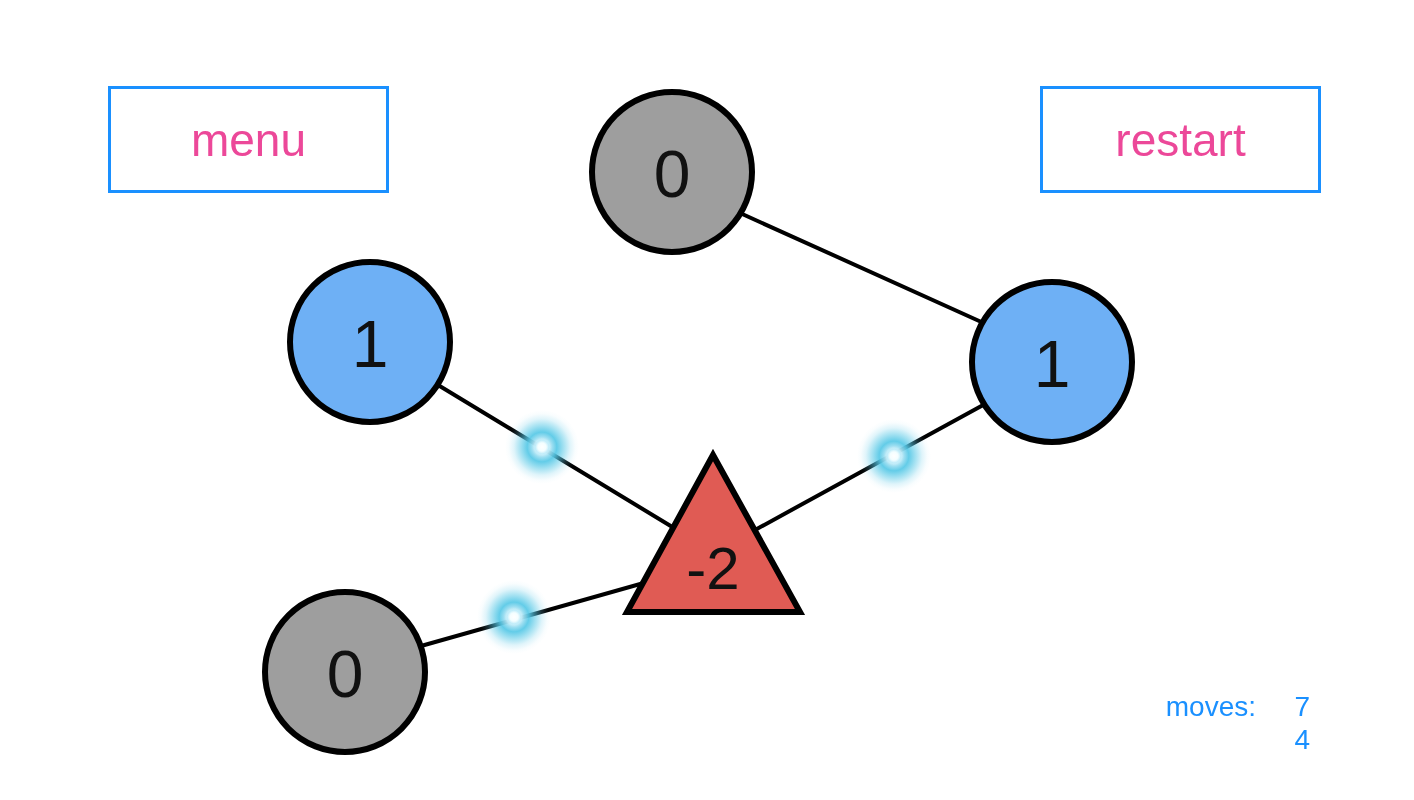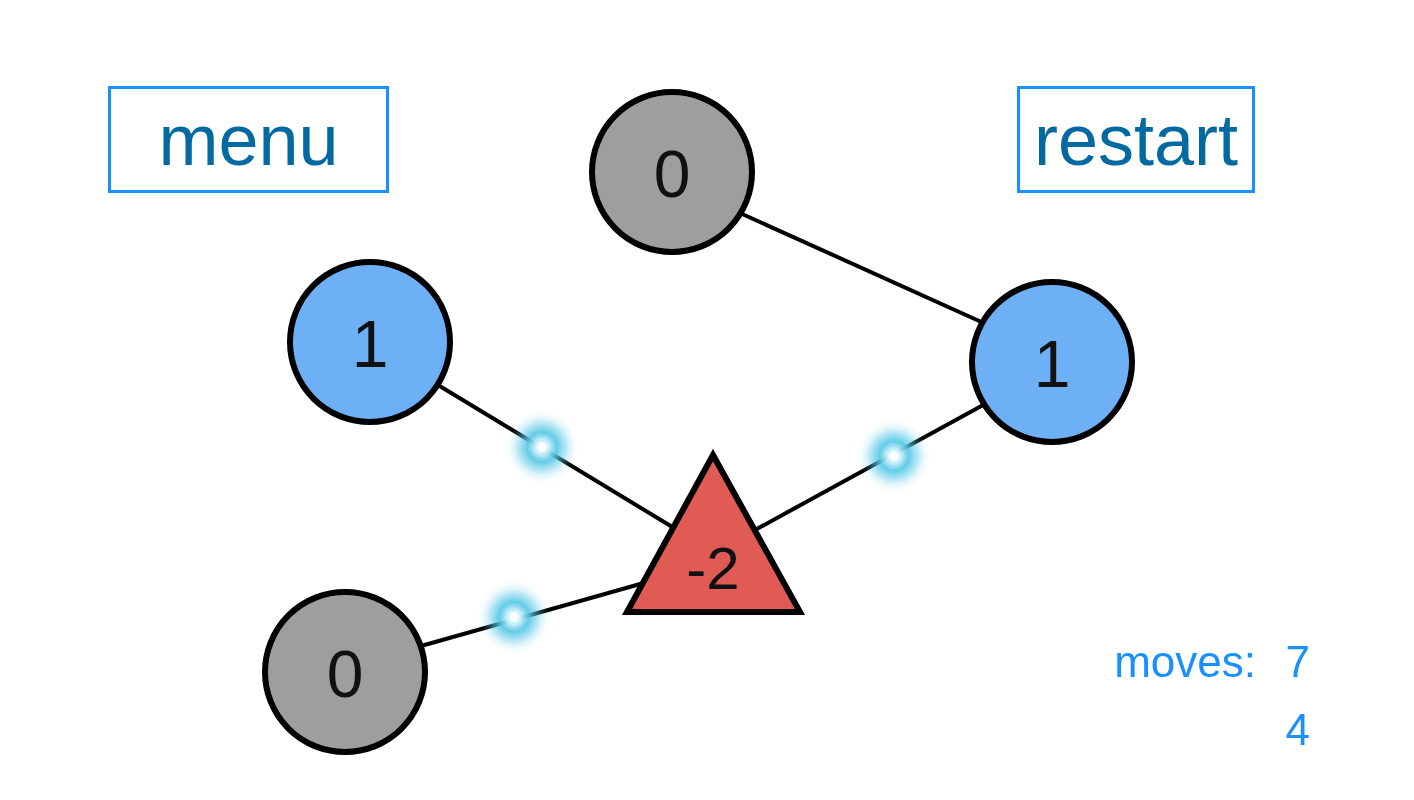--- a/index.html
+++ b/index.html
@@ -29,38 +29,38 @@
     box-sizing: border-box;
     background: #ffffff;
     border: 3px solid #1a90ff;
     display: flex;
     align-items: center;
     justify-content: center;
     cursor: pointer;
     user-select: none;
   }
   .btn-label {
-    color: #0369a1;
-    font-family: "Liberation Sans", sans-serif;
-    font-size: 72px;
+    color: #ec4899;
+    font-family: "Liberation Sans", sans-serif;
+    font-size: 46px;
     font-weight: 300;
     line-height: 1;
     letter-spacing: 0px;
     white-space: nowrap;
   }
   #menu-btn {
     left: 108px;
     top: 86px;
     width: 281px;
     height: 107px;
   }
   #restart-btn {
-    left: 1017px;
+    left: 1040px;
     top: 86px;
-    width: 238px;
+    width: 281px;
     height: 107px;
     text-align: center;
   }
 
   
   #graph-svg {
     position: absolute;
     left: 0;
     top: 0;
     width: 1414px;
@@ -135,25 +135,24 @@
     bottom: 44px;
     text-align: right;
     color: #1a90ff;
     user-select: none;
   }
   .score-row {
     display: flex;
     justify-content: flex-end;
     align-items: baseline;
     font-family: "Liberation Sans", sans-serif;
-    font-size: 44px;
+    font-size: 28px;
     font-weight: 300;
     line-height: 1.18;
     white-space: nowrap;
-    margin-top: 16px;
   }
   .score-label { color: #1a90ff; }
   .score-value { color: #1a90ff; min-width: 54px; text-align: right; }
 </style>
 </head>
 <body>
 
 <div id="stage">
 
   <svg id="graph-svg" viewBox="0 0 1414 800" xmlns="http://www.w3.org/2000/svg">

